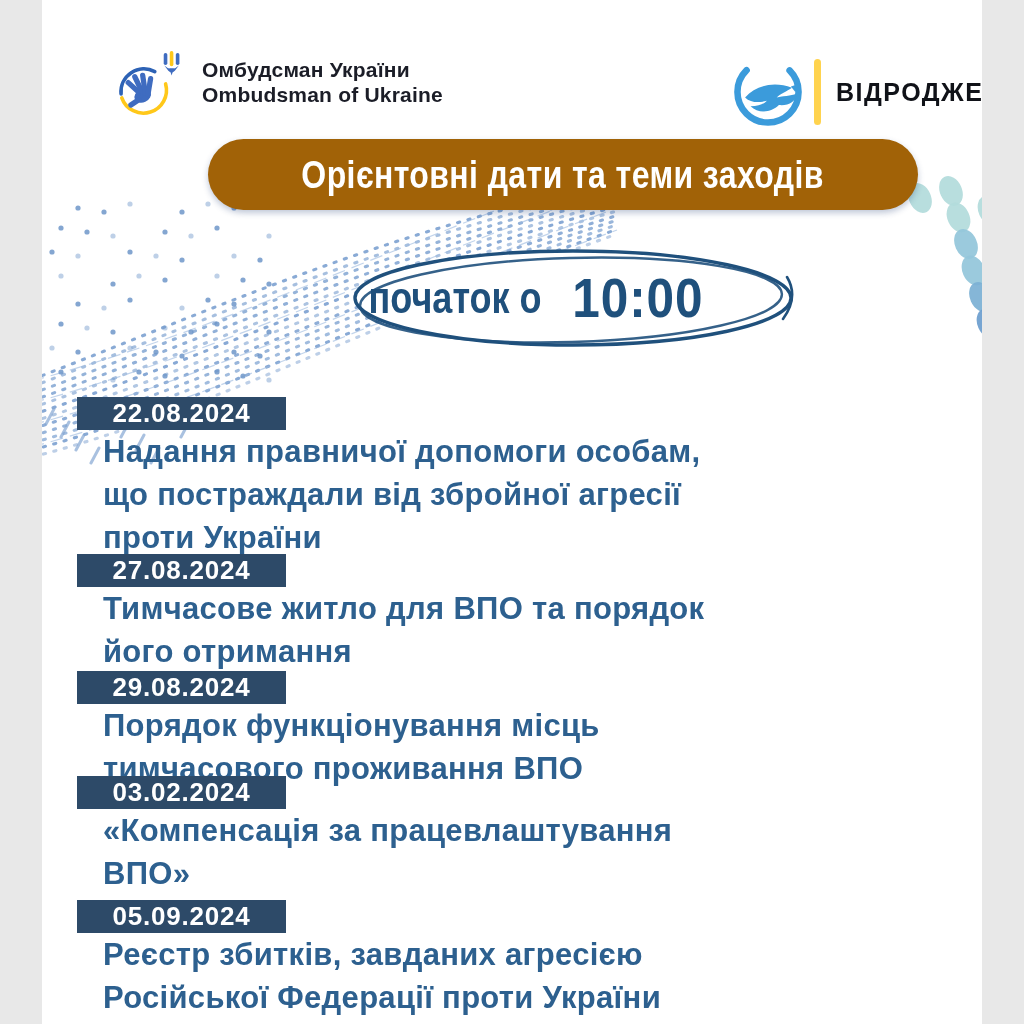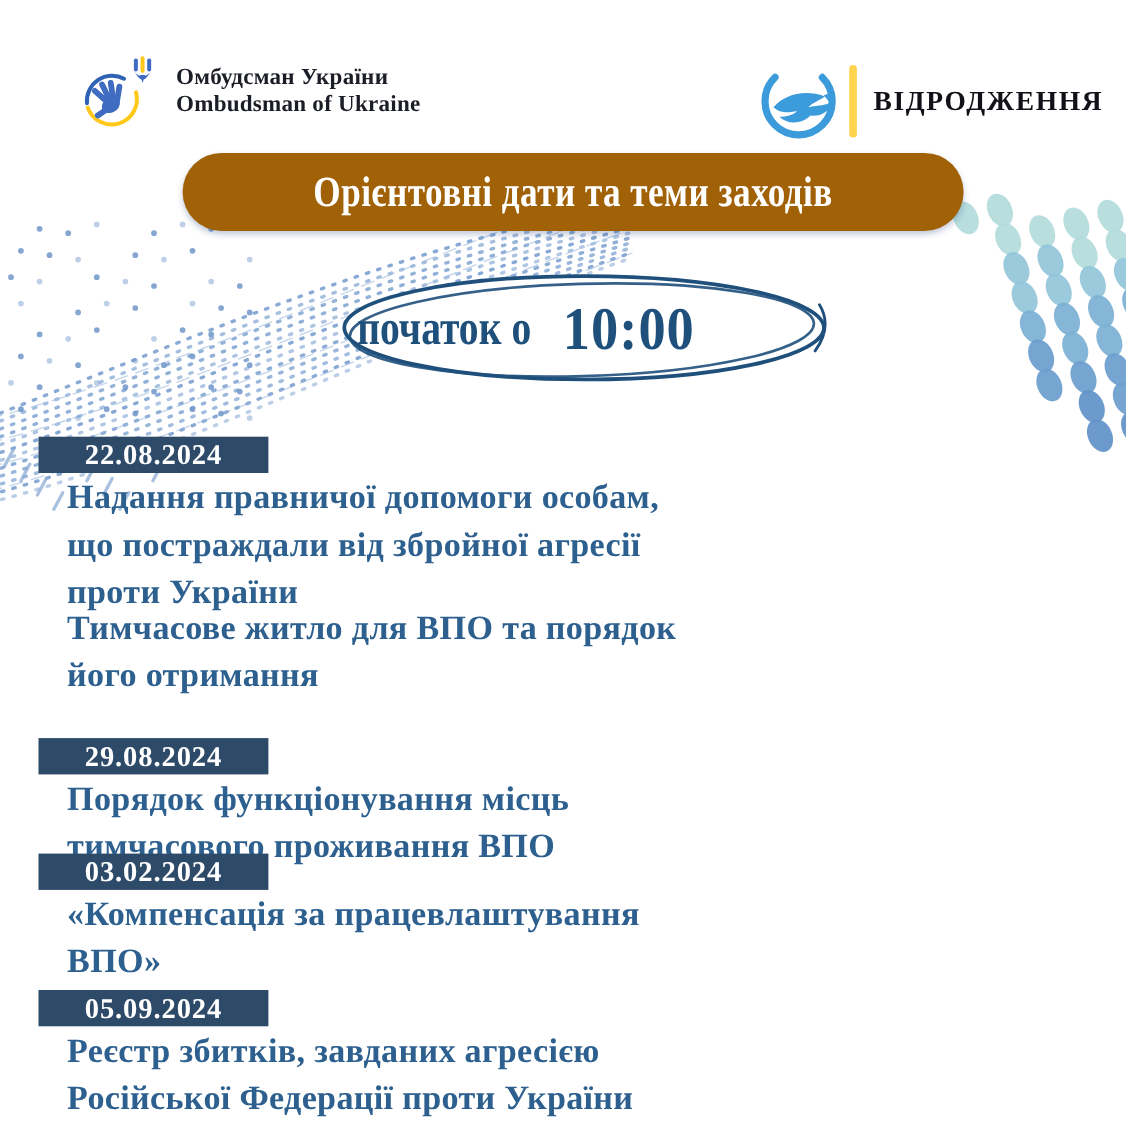--- a/index.html
+++ b/index.html
@@ -1,18 +1,18 @@
 <!DOCTYPE html>
 <html><head>
 <meta charset="utf-8">
 <style>
   html,body{margin:0;padding:0;background:#e8e8e8;}
   .canvas{
-    position:relative;width:1024px;height:1024px;background:#ffffff;
-    overflow:hidden;font-family:Liberation Serif, serif;margin:0 auto;
+    position:relative;width:940px;height:1024px;background:#ffffff;
+    overflow:hidden;font-family:Liberation Sans, sans-serif;margin:0 auto;
   }
   svg.deco{position:absolute;left:0;top:0;width:1024px;height:1024px;z-index:1;}
 
   
   .logo-omb{position:absolute;left:56px;top:36px;display:flex;align-items:center;z-index:5;}
   .omb-text{margin-left:12px;font-weight:bold;font-size:21px;line-height:25px;color:#1b1d27;letter-spacing:.2px;}
   .logo-vid{position:absolute;left:690px;top:44px;display:flex;align-items:center;z-index:5;margin-top:12px;}
   .vid-divider{width:7px;height:66px;background:#ffd34e;border-radius:3.5px;margin:0 15px 0 10px;}
   .vid-text{font-weight:bold;font-size:25px;line-height:31px;color:#101218;letter-spacing:1.5px;}
 
@@ -223,20 +223,21 @@
     </div>
   </div>
 
   <div class="event-row" style="top:392px">
     <div class="date-badge">22.08.2024</div>
     <div class="topic">Надання правничої допомоги особам,
 що постраждали від збройної агресії
 проти України</div>
   </div>
   <div class="event-row" style="top:549px">
+    <div class="date-badge">27.08.2024</div>
     <div class="topic">Тимчасове житло для ВПО та порядок
 його отримання</div>
   </div>
   <div class="event-row" style="top:666px">
     <div class="date-badge">29.08.2024</div>
     <div class="topic">Порядок функціонування місць
 тимчасового проживання ВПО</div>
   </div>
   <div class="event-row" style="top:771px">
     <div class="date-badge">03.02.2024</div>

